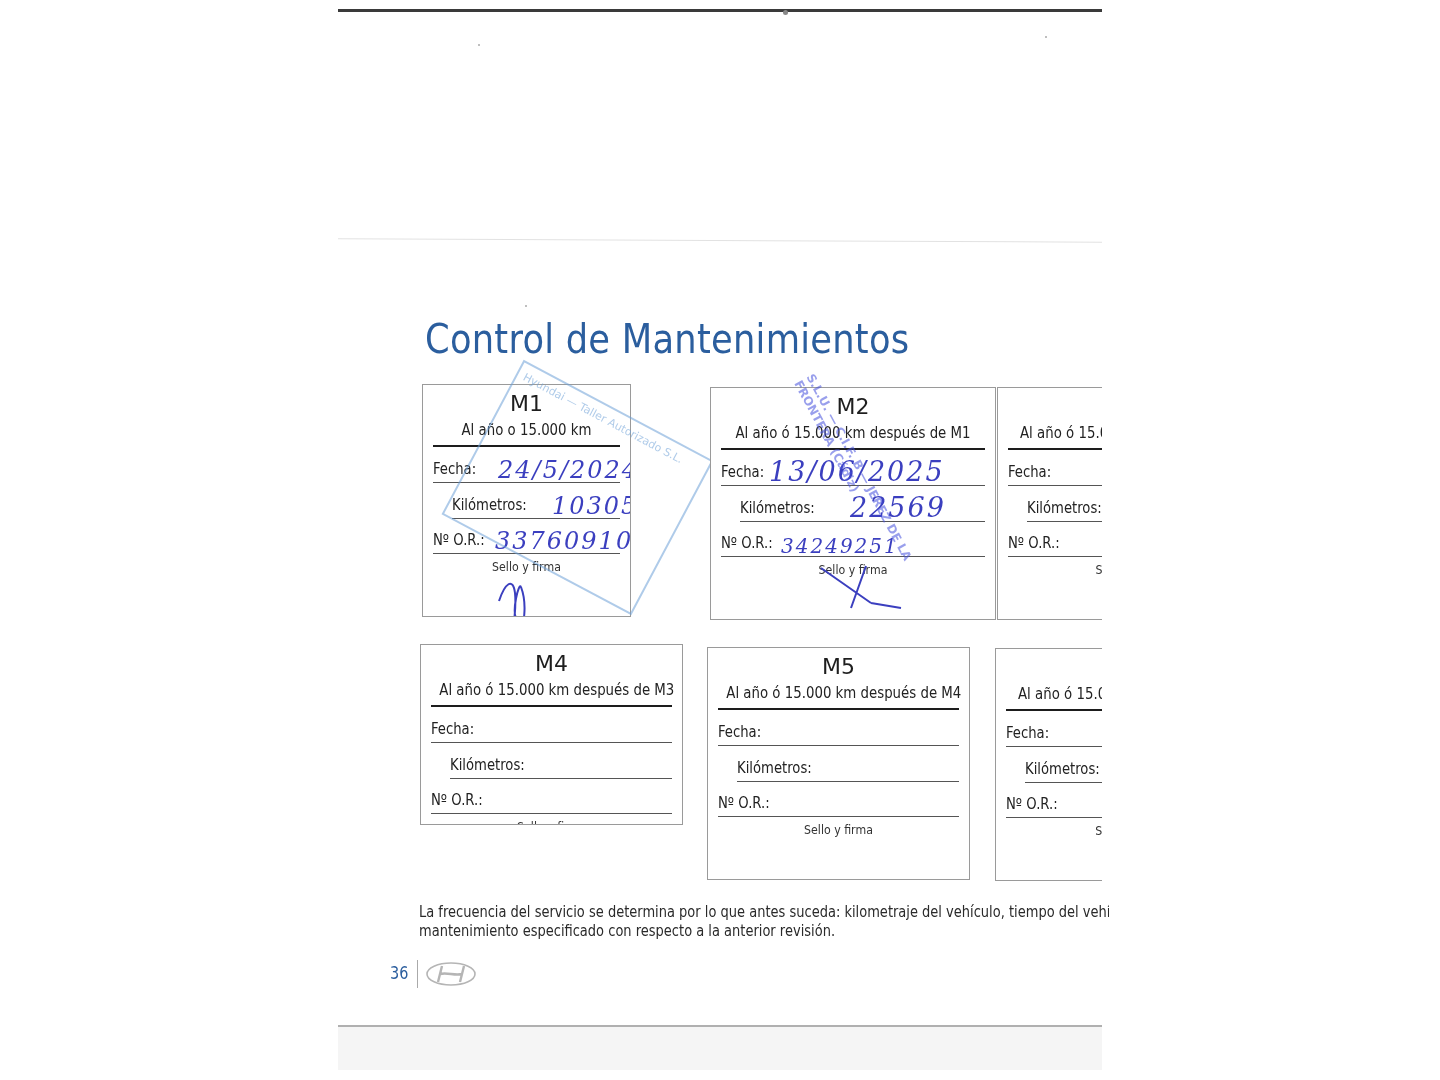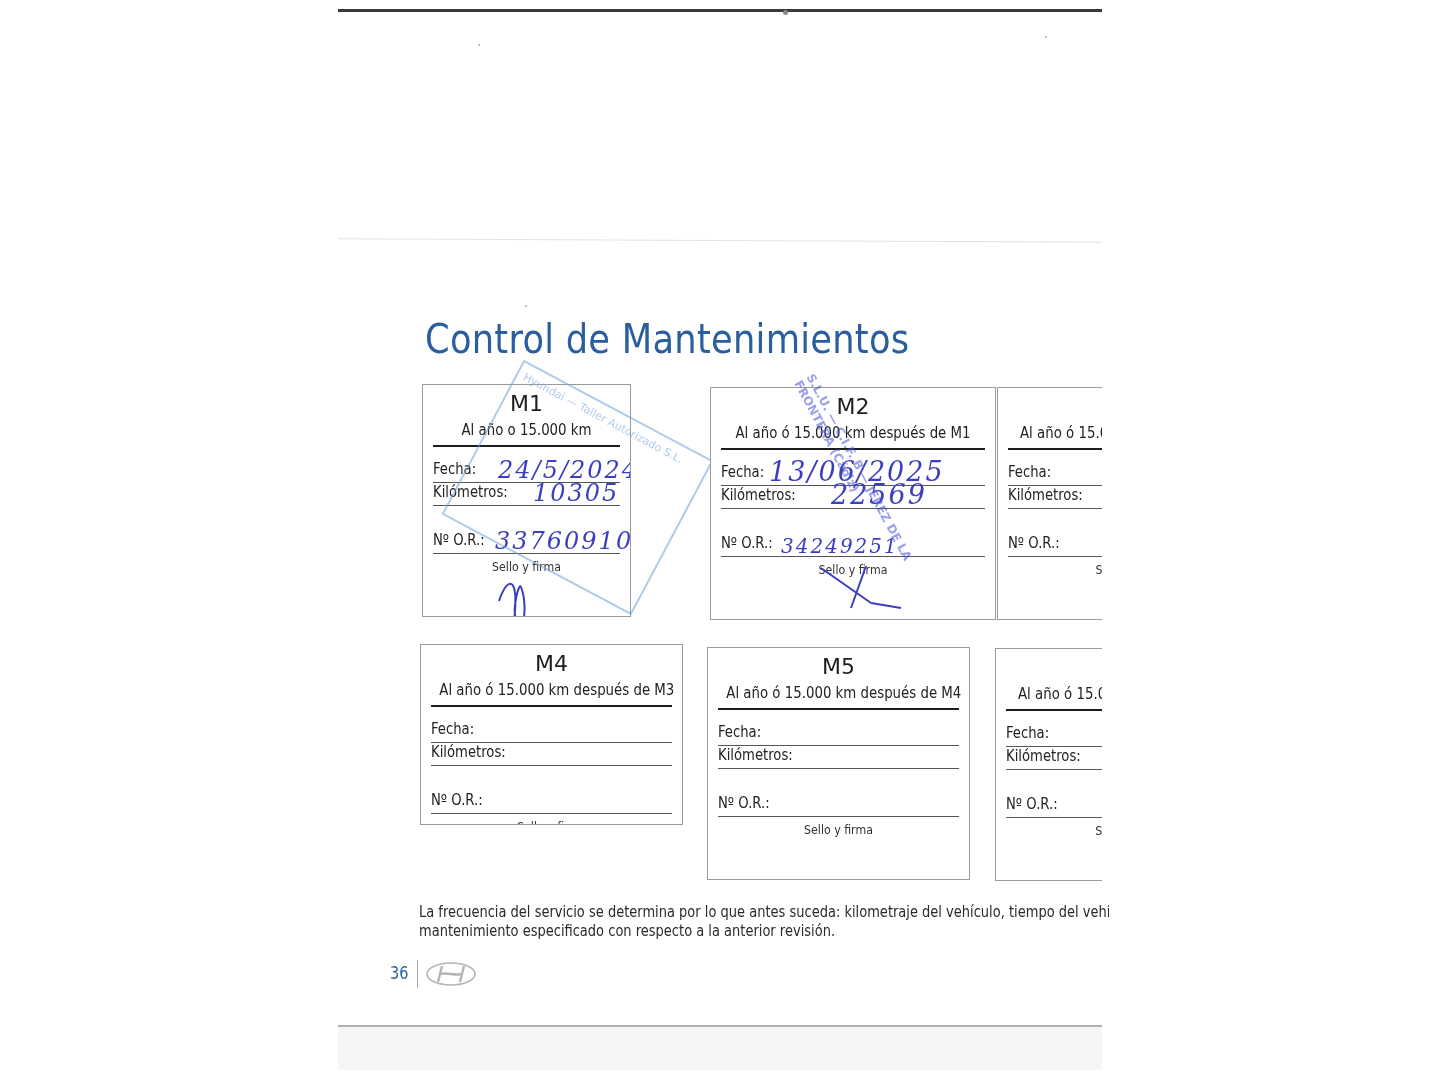--- a/index.html
+++ b/index.html
@@ -60,21 +60,21 @@
       font-family: "DejaVu Serif", serif; font-style: italic; letter-spacing: 2px;
       white-space: nowrap;
     }
     .card .sello {
       position: absolute; left: 0; right: 0; top: 174px; text-align: center;
       font-size: 12.5px; color: #333; font-family: "DejaVu Sans", sans-serif;
       transform: scaleX(0.88);
     }
 
     
-    .f1 { top: 68px; } .f2 { top: 91px; } .f3 { top: 139px; }
+    .f1 { top: 68px; } .f2 { top: 104px; margin-left: 19px; } .f3 { top: 139px; }
 
     .stamp {
       position: absolute; border: 2px solid rgba(110,160,215,0.55);
       color: rgba(110,160,215,0.55); font-size: 11px; line-height: 13px;
       font-family: "DejaVu Sans", sans-serif; pointer-events: none;
       padding: 6px;
     }
     .stamp2 {
       position: absolute; color: rgba(70,80,220,0.55); font-size: 12px; line-height: 14px;
       font-weight: bold; font-family: "DejaVu Sans", sans-serif; pointer-events: none;

